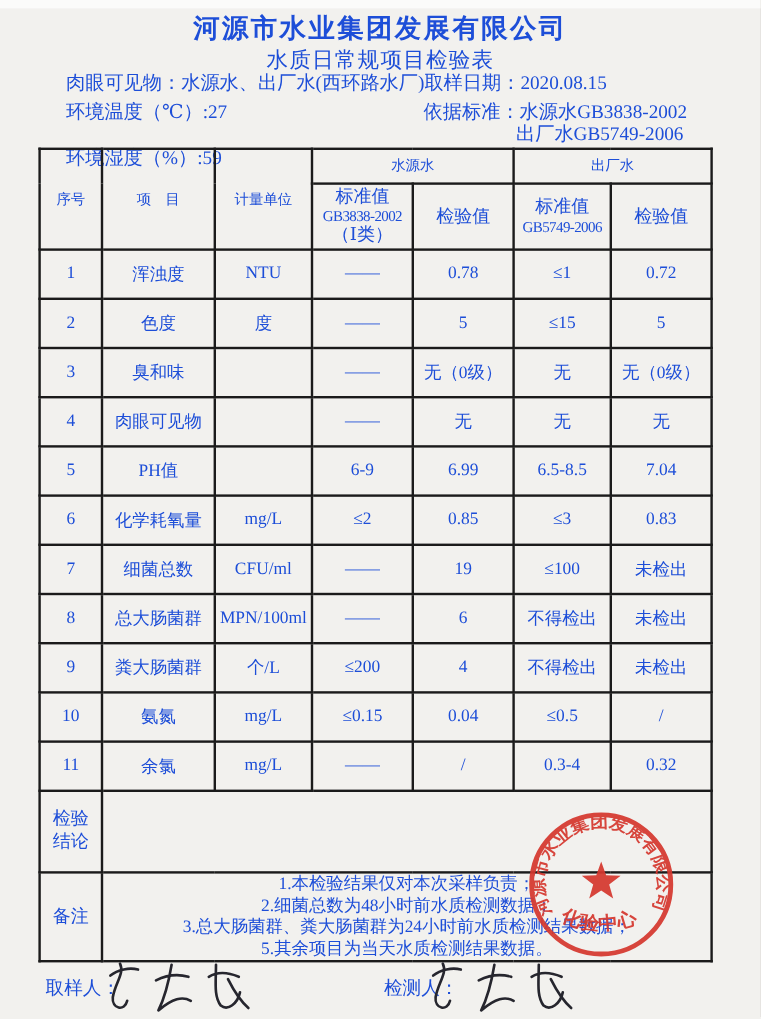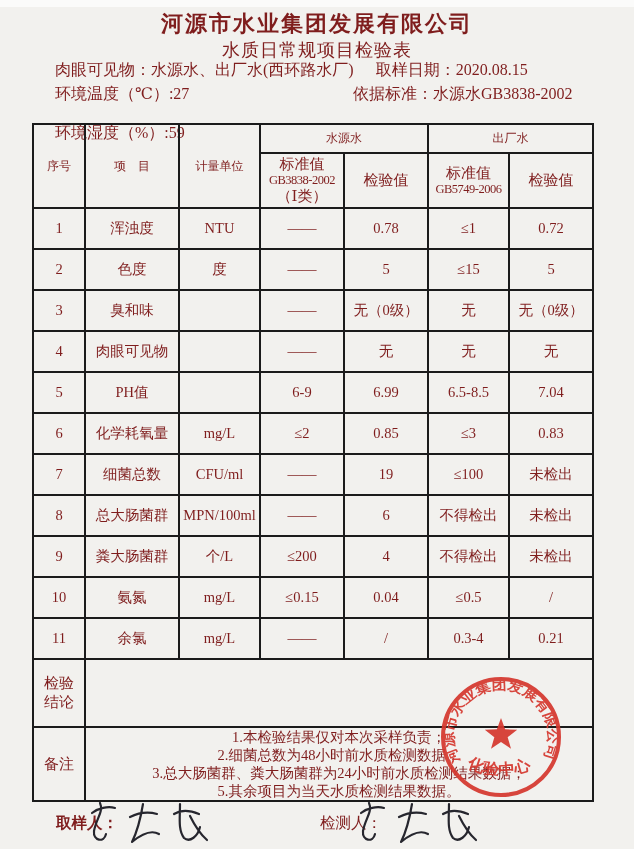--- a/index.html
+++ b/index.html
@@ -1,33 +1,33 @@
 <!DOCTYPE html>
 <html><head>
 <meta charset="utf-8">
 <style>
   html,body { margin:0; padding:0; background:#cfcdc9; }
   .page {
     position:relative; width:634px; height:849px;
     background:#f2f1ee; overflow:hidden;
     font-family:"Liberation Serif","DejaVu Serif",serif;
-    color:#7f1d1d;
+    color:#1d4ed8;
   }
   .page::before{content:"";position:absolute;top:0;left:0;right:0;height:7px;background:#fbfbfa;}
   .title {
     position:absolute; top:9px; left:0; width:100%;
     text-align:center; font-size:22px; font-weight:bold; letter-spacing:2px;
   }
   .subtitle {
     position:absolute; top:38px; left:0; width:100%;
     text-align:center; font-size:18px; letter-spacing:1px;
   }
   .info { position:absolute; font-size:16px; line-height:18px; white-space:nowrap; }
   #line1 { top:61px; left:55px; }
-  #date-label { margin-left:22px; }
+  #date-label { }
   #line2-left { top:85px; left:55px; }
   #line2-right { top:85px; left:353px; }
   #line3-left { top:104px; left:55px;margin-top:20px; }
   #line3-right { top:104px; left:430px; }
 
   table.report {
     position:absolute; top:123px; left:32px;
     width:560px; border-collapse:collapse; table-layout:fixed;
     font-size:14.5px; background:transparent;
   }
@@ -40,21 +40,21 @@
   .gbnum { font-size:12.5px; letter-spacing:-0.5px; line-height:15px; }
   .hline  { line-height:17px; }
   tbody tr.data td { height:39px; }
   td.item { text-align:left; padding-left:7px; }
   tr.concl td { height:66px; }
   tr.note td { height:69px; }
   td.labelcell { font-size:15px; line-height:19px; }
   td.remarks { text-align:left; padding-left:8px; font-size:14.5px; line-height:18px; vertical-align:middle;margin-left:33px; }
 
   .sig-label { position:absolute; font-size:15.5px; white-space:nowrap; }
-  #sampler-label { top:813px; left:56px;font-weight:bold; }
+  #sampler-label { top:813px; left:38px; }
   #tester-label  { top:813px; left:320px; }
   .sig-svg { position:absolute; }
   #sampler-sig { top:797px; left:88px; }
   #tester-sig  { top:797px; left:357px; }
 
   .stamp { position:absolute; top:671px; left:435px; width:132px; height:132px; opacity:0.93; }
 </style>
 </head>
 <body>
 
@@ -67,20 +67,23 @@
     <span>肉眼可见物：</span><span>水源水、出厂水(西环路水厂)</span><span id="date-label">取样日期：</span><span>2020.08.15</span>
   </div>
   <div class="info" id="line2-left">
     <span>环境温度（℃）</span><span>:27</span>
   </div>
   <div class="info" id="line2-right">
     <span>依据标准：</span><span>水源水GB3838-2002</span>
   </div>
   <div class="info" id="line3-left">
     <span>环境湿度（%）</span><span>:59</span>
+  </div>
+  <div class="info" id="line3-right">
+    <span>出厂水GB5749-2006</span>
   </div>
 
   <table class="report">
     <colgroup>
       <col style="width:52px">
         <col style="width:94px">
         <col style="width:81px">
       <col style="width:84px">
         <col style="width:84px">
         <col style="width:81px">
@@ -199,21 +202,21 @@
           <td>≤0.5</td>
           <td>/</td>
       </tr>
       <tr class="data">
         <td>11</td>
           <td class="item">余氯</td>
           <td>mg/L</td>
           <td>——</td>
           <td>/</td>
           <td>0.3-4</td>
-          <td>0.21</td>
+          <td>0.32</td>
       </tr>
       <tr class="concl">
         <td class="labelcell">
           <div>检验</div>
           <div>结论</div>
         </td>
         <td colspan="6"></td>
       </tr>
       <tr class="note">
         <td class="labelcell">备注</td>

